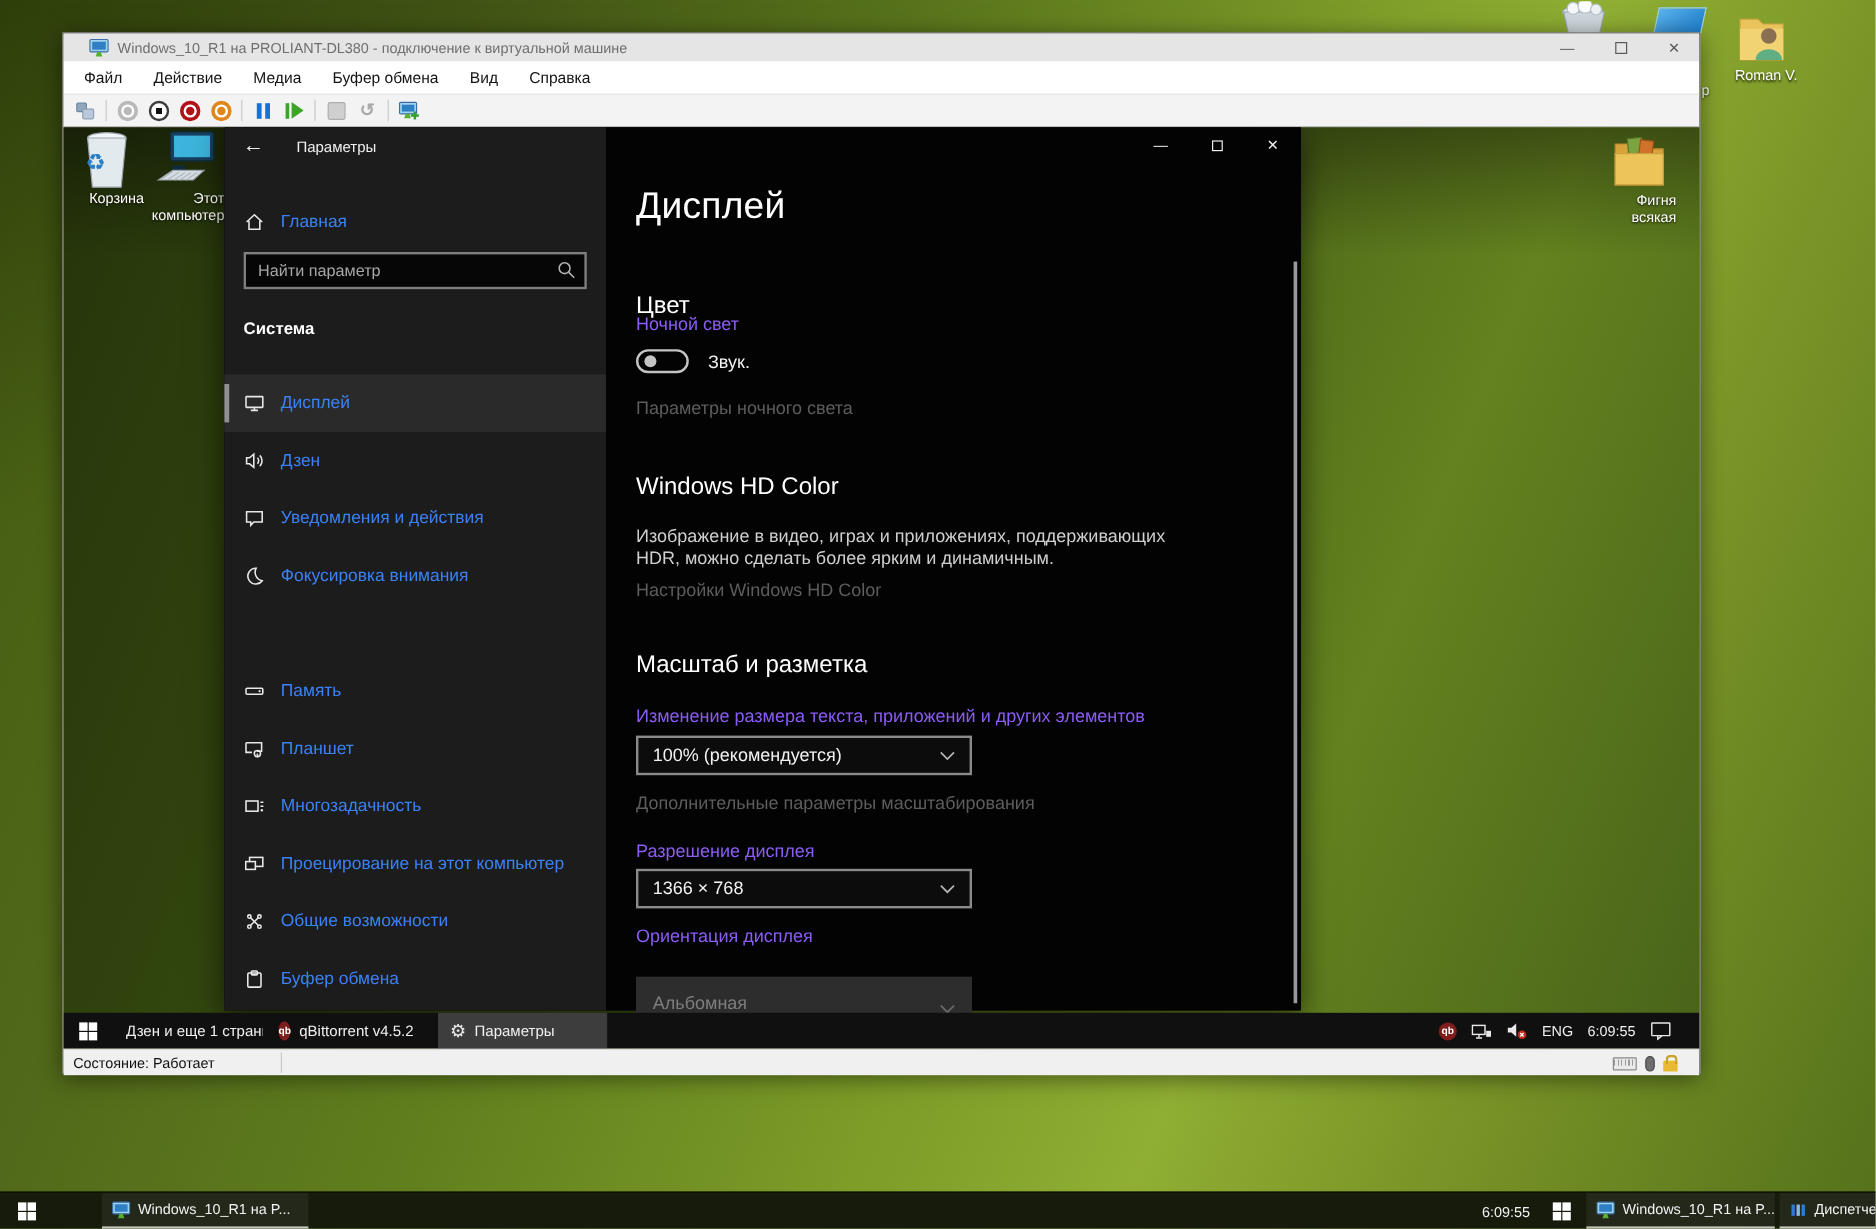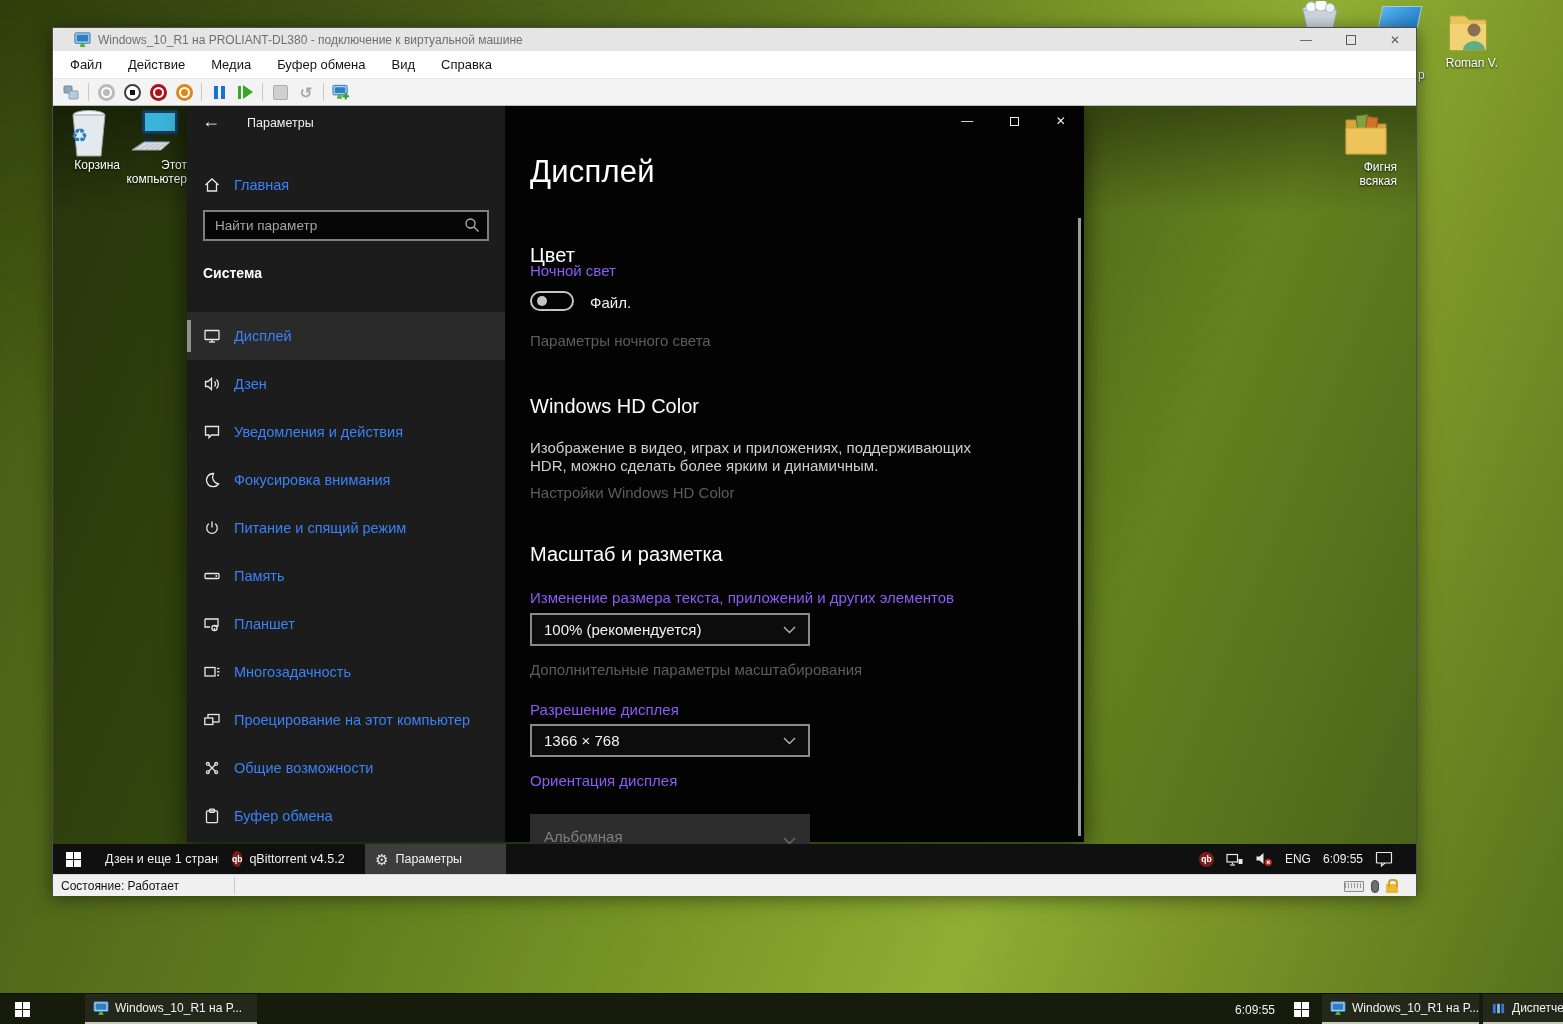--- a/index.html
+++ b/index.html
@@ -318,27 +318,20 @@
           <span class="lbl">Уведомления и действия</span>
         </div>
 
         <div class="nav-item" style="top:350px;">
           <svg width="18" height="18" viewBox="0 0 18 18" fill="none" stroke="#e8e8e8" stroke-width="1.3">
             <path d="M10.5 2.5 a6.6 6.6 0 1 0 5 10.5 a7.2 7.2 0 0 1 -5 -10.5 z"></path>
           </svg>
           <span class="lbl">Фокусировка внимания</span>
         </div>
 
-        <div class="nav-item" style="top:398px;">
-          <svg width="18" height="18" viewBox="0 0 18 18" fill="none" stroke="#e8e8e8" stroke-width="1.3">
-            <path d="M9 2.5 v6"></path>
-              <path d="M5.8 4.8 a5.3 5.3 0 1 0 6.4 0"></path>
-          </svg>
-          <span class="lbl">Питание и спящий режим</span>
-        </div>
 
         <div class="nav-item" style="top:446px;">
           <svg width="18" height="18" viewBox="0 0 18 18" fill="none" stroke="#e8e8e8" stroke-width="1.3">
             <rect x="2" y="6.5" width="14" height="5" rx="1"></rect>
               <circle cx="13.3" cy="9" r="0.9" fill="#e8e8e8" stroke="none"></circle>
           </svg>
           <span class="lbl">Память</span>
         </div>
 
         <div class="nav-item" style="top:494px;">
@@ -398,21 +391,21 @@
           <span class="cb">✕</span>
         </div>
 
         <div class="h1" style="top:48px;">Дисплей</div>
 
         <div class="h2" style="top:112px;margin-top:26px;">Цвет</div>
         <div class="lab" style="top:156px;">Ночной свет</div>
         <div class="toggle" style="top:185px;">
             <span class="knob"></span>
           </div>
-        <div class="tog-state" style="top:188px;">Файл.</div>
+        <div class="tog-state" style="top:188px;">Звук.</div>
         <div class="glink" style="top:226px;">Параметры ночного света</div>
 
         <div class="h2" style="top:289px;">Windows HD Color</div>
         <div class="desc" style="top:333px;">Изображение в видео, играх и приложениях, поддерживающих</div>
         <div class="desc" style="top:351px;">HDR, можно сделать более ярким и динамичным.</div>
         <div class="glink" style="top:378px;">Настройки Windows HD Color</div>
 
         <div class="h2" style="top:437px;">Масштаб и разметка</div>
         <div class="lab" style="top:483px;">Изменение размера текста, приложений и других элементов</div>
         <div class="dd" style="top:507px;">

